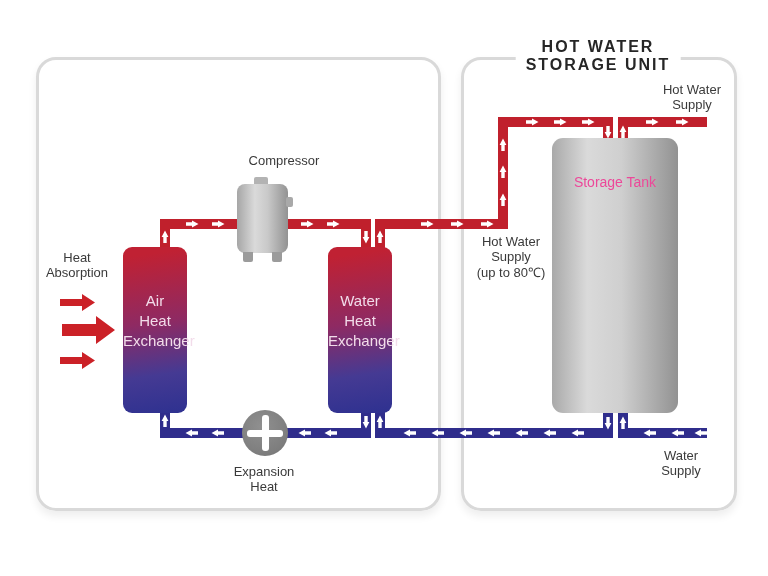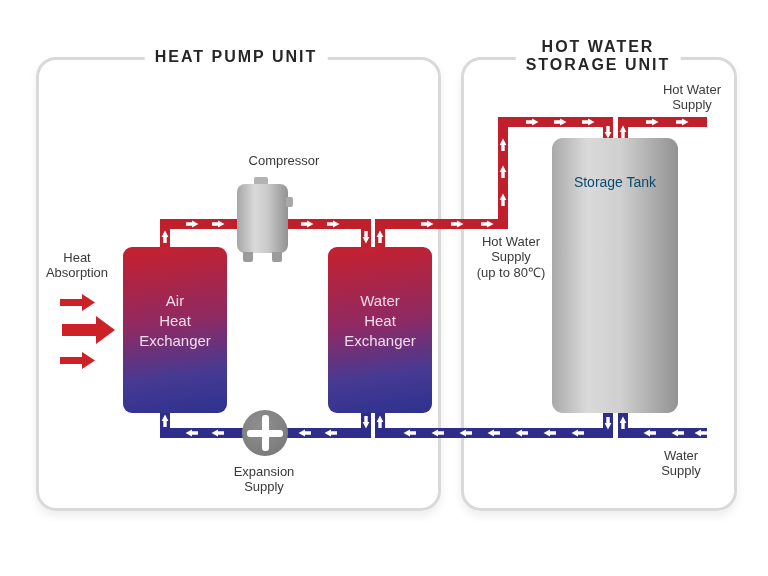--- a/index.html
+++ b/index.html
@@ -35,42 +35,42 @@
     background:linear-gradient(90deg,#a6a6a6 0%,var(--metal-light) 35%,#c9c9c9 60%,var(--metal-dark) 100%);
   }
   #compressor-cap{left:254px;top:177px;width:14px;height:9px;border-radius:2px;background:#b3b3b3;}
   #compressor-nub{left:286px;top:197px;width:7px;height:10px;border-radius:2px;background:#a9a9a9;}
   .comp-foot{position:absolute;width:10px;height:10px;background:#9b9b9b;border-radius:0 0 2px 2px;z-index:3;}
   #tank{
     left:552px;top:138px;width:126px;height:275px;border-radius:11px;
     background:linear-gradient(90deg,#a9a9a9 0%,var(--metal-light) 28%,#cfcfcf 55%,var(--metal-dark) 100%);
   }
   .hx{
-    position:absolute;width:104px;height:166px;border-radius:9px;z-index:3;
+    position:absolute;width:64px;height:166px;border-radius:9px;z-index:3;
     background:linear-gradient(172deg,var(--hx-top) 6%,var(--hx-mid) 46%,#453a93 76%,var(--hx-bottom) 100%);
   }
   #air-hx{left:123px;top:247px;}
   #water-hx{left:328px;top:247px;}
   .hx-label{
     position:absolute;left:0;right:0;top:44px;text-align:center;
     color:var(--hx-text);font-size:15px;line-height:1.32;white-space:pre-line;
   }
   #valve{
     position:absolute;left:242px;top:410px;width:46px;height:46px;border-radius:50%;
     background:radial-gradient(circle at 42% 36%,#909090,var(--valve-gray) 70%,#6e6e6e);z-index:4;
   }
   .valve-bar{position:absolute;background:#fff;border-radius:3px;}
   #valve-h{left:5px;top:19.5px;width:36px;height:7px;}
   #valve-v{left:19.5px;top:5px;width:7px;height:36px;}
   #title-hp{left:236px;top:57px;}
   #title-st{left:598px;top:56px;}
   #lbl-compressor{left:263px;top:161px;margin-left:21px;}
   #lbl-heat-absorption{left:77px;top:265px;}
   #lbl-expansion-valve{left:264px;top:479px;}
-  #lbl-storage-tank{left:615px;top:182px;font-size:14px;color:#0c4a6e;z-index:6;}
+  #lbl-storage-tank{left:615px;top:182px;font-size:14px;color:#ec4899;z-index:6;}
   #lbl-hws-top{left:692px;top:97px;}
   #lbl-hws-mid{left:511px;top:257px;}
   #lbl-water-supply{left:681px;top:463px;}
 </style>
 </head>
 <body>
 
 <div class="canvas">
 
   <div class="unit-box" id="hp-box"></div>
@@ -156,29 +156,28 @@
     <div class="hx-label">Water
 Heat
 Exchanger</div>
   </div>
 
   <div id="valve">
     <div class="valve-bar" id="valve-h"></div>
     <div class="valve-bar" id="valve-v"></div>
   </div>
 
-  <div class="unit-title" id="title-hp">HEAT PUMP UNIT</div>
   <div class="unit-title" id="title-st">HOT WATER
 STORAGE UNIT</div>
 
   <div class="lbl" id="lbl-compressor">Compressor</div>
   <div class="lbl" id="lbl-heat-absorption">Heat
 Absorption</div>
   <div class="lbl" id="lbl-expansion-valve">Expansion
-Supply</div>
+Heat</div>
   <div class="lbl" id="lbl-storage-tank">Storage Tank</div>
   <div class="lbl" id="lbl-hws-top">Hot Water
 Supply</div>
   <div class="lbl" id="lbl-hws-mid">Hot Water
 Supply
 (up to 80℃)</div>
   <div class="lbl" id="lbl-water-supply">Water
 Supply</div>
 </div>
 

